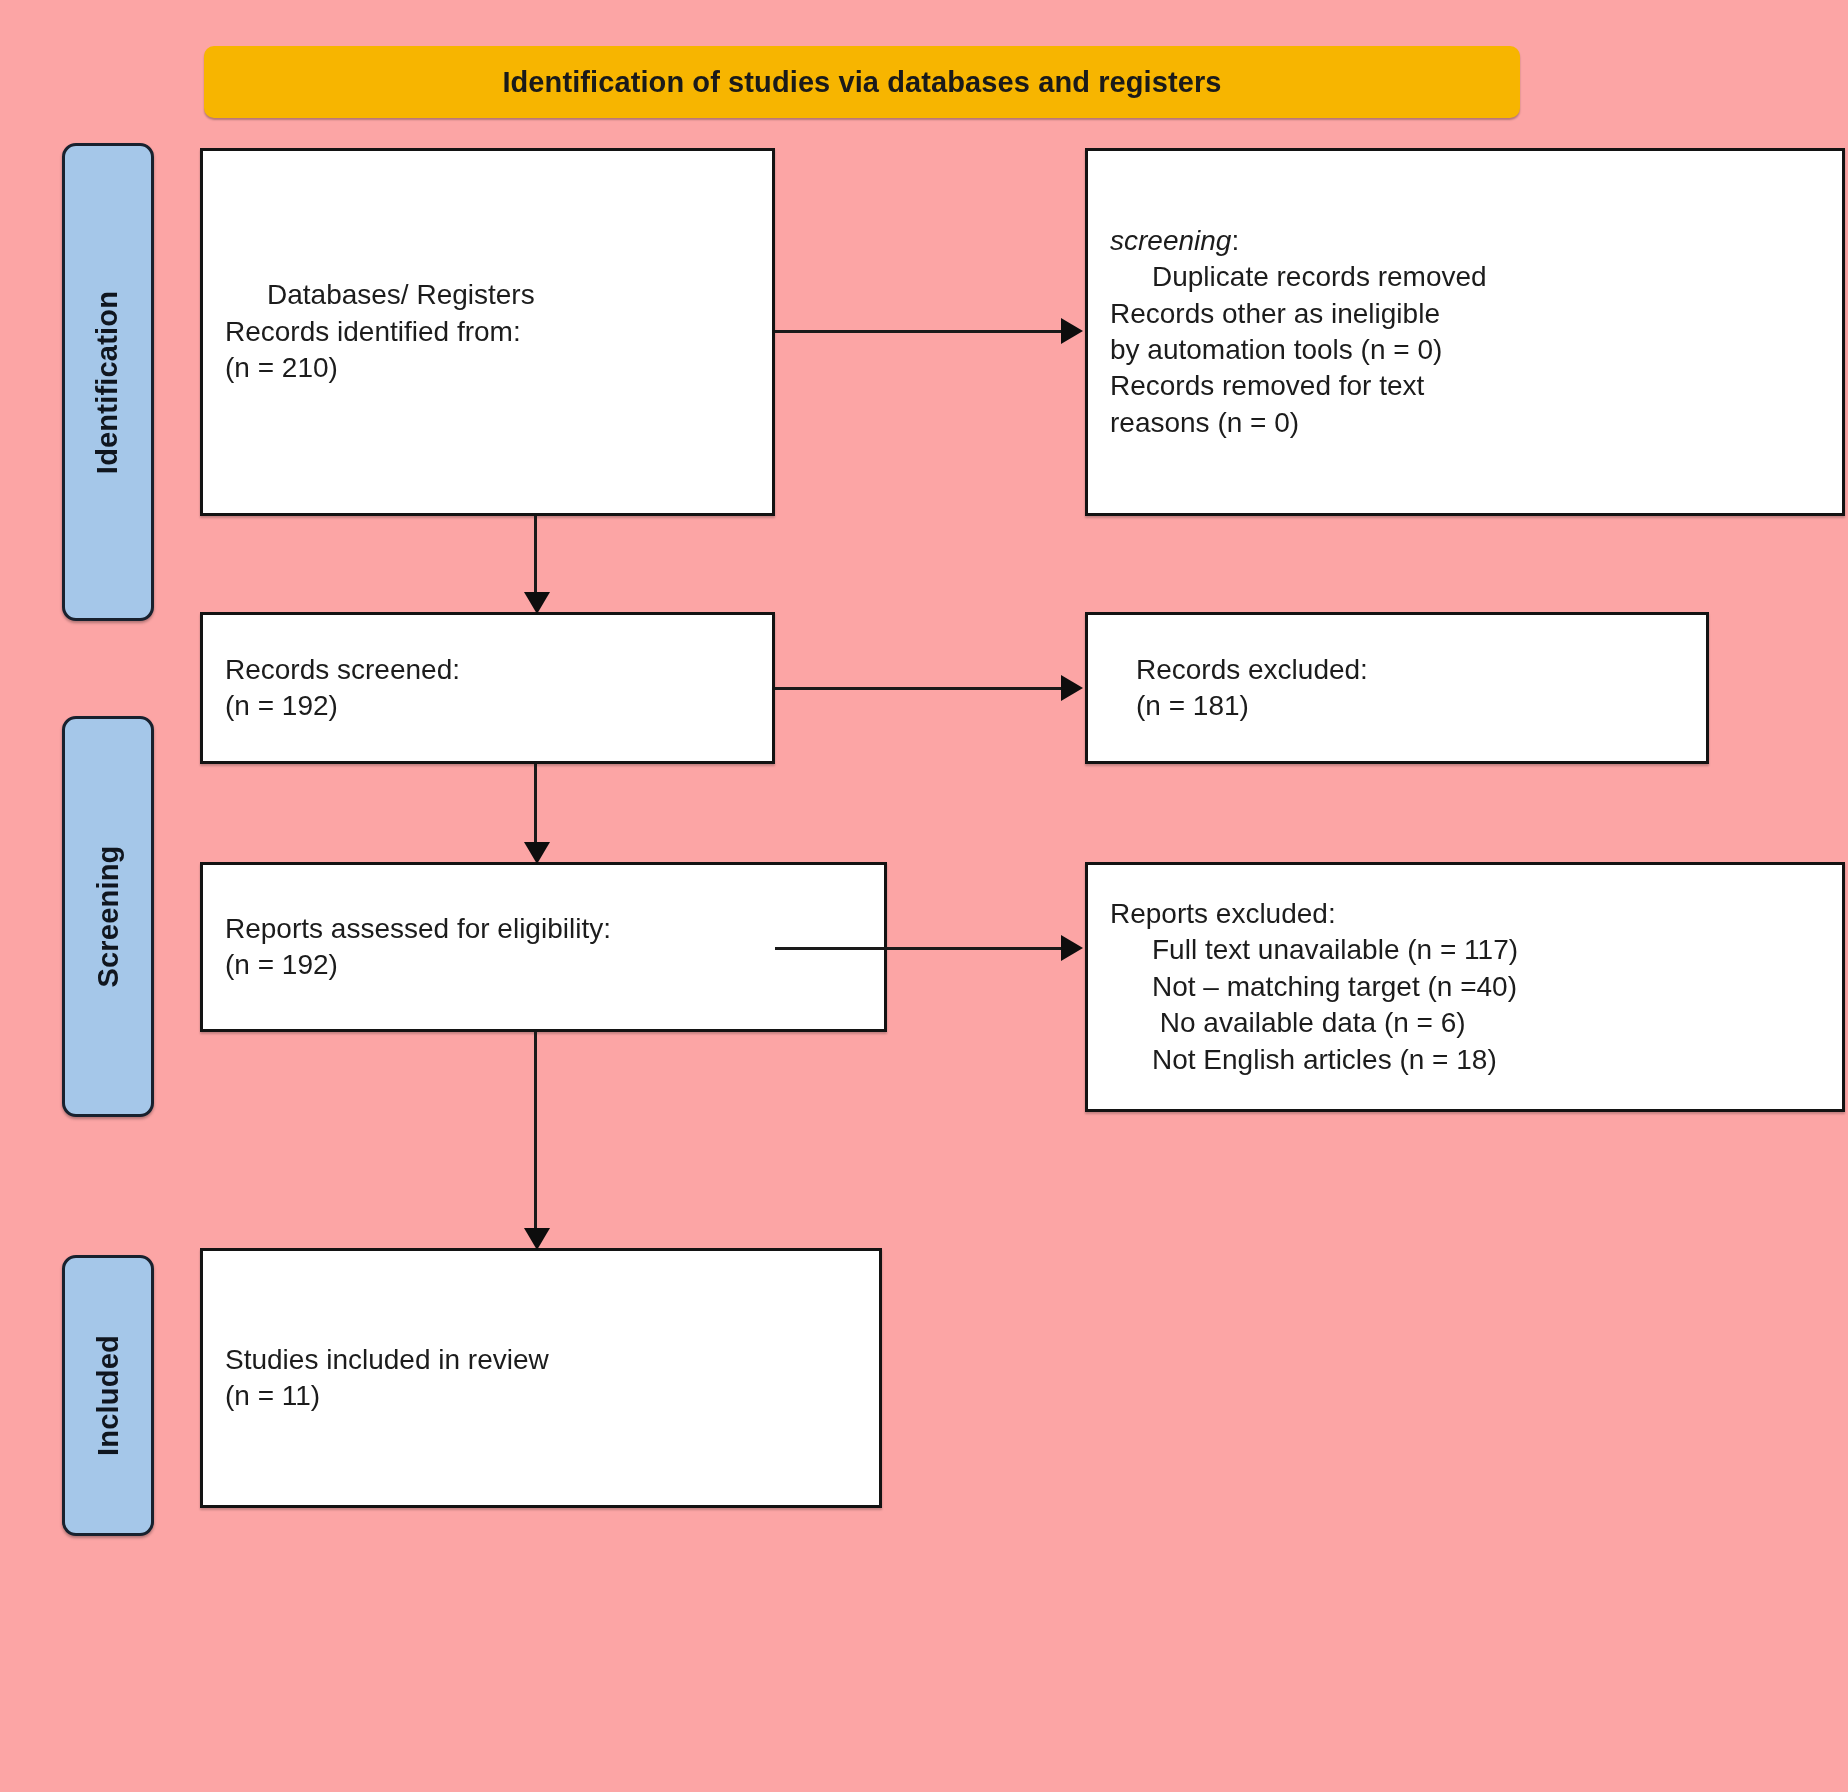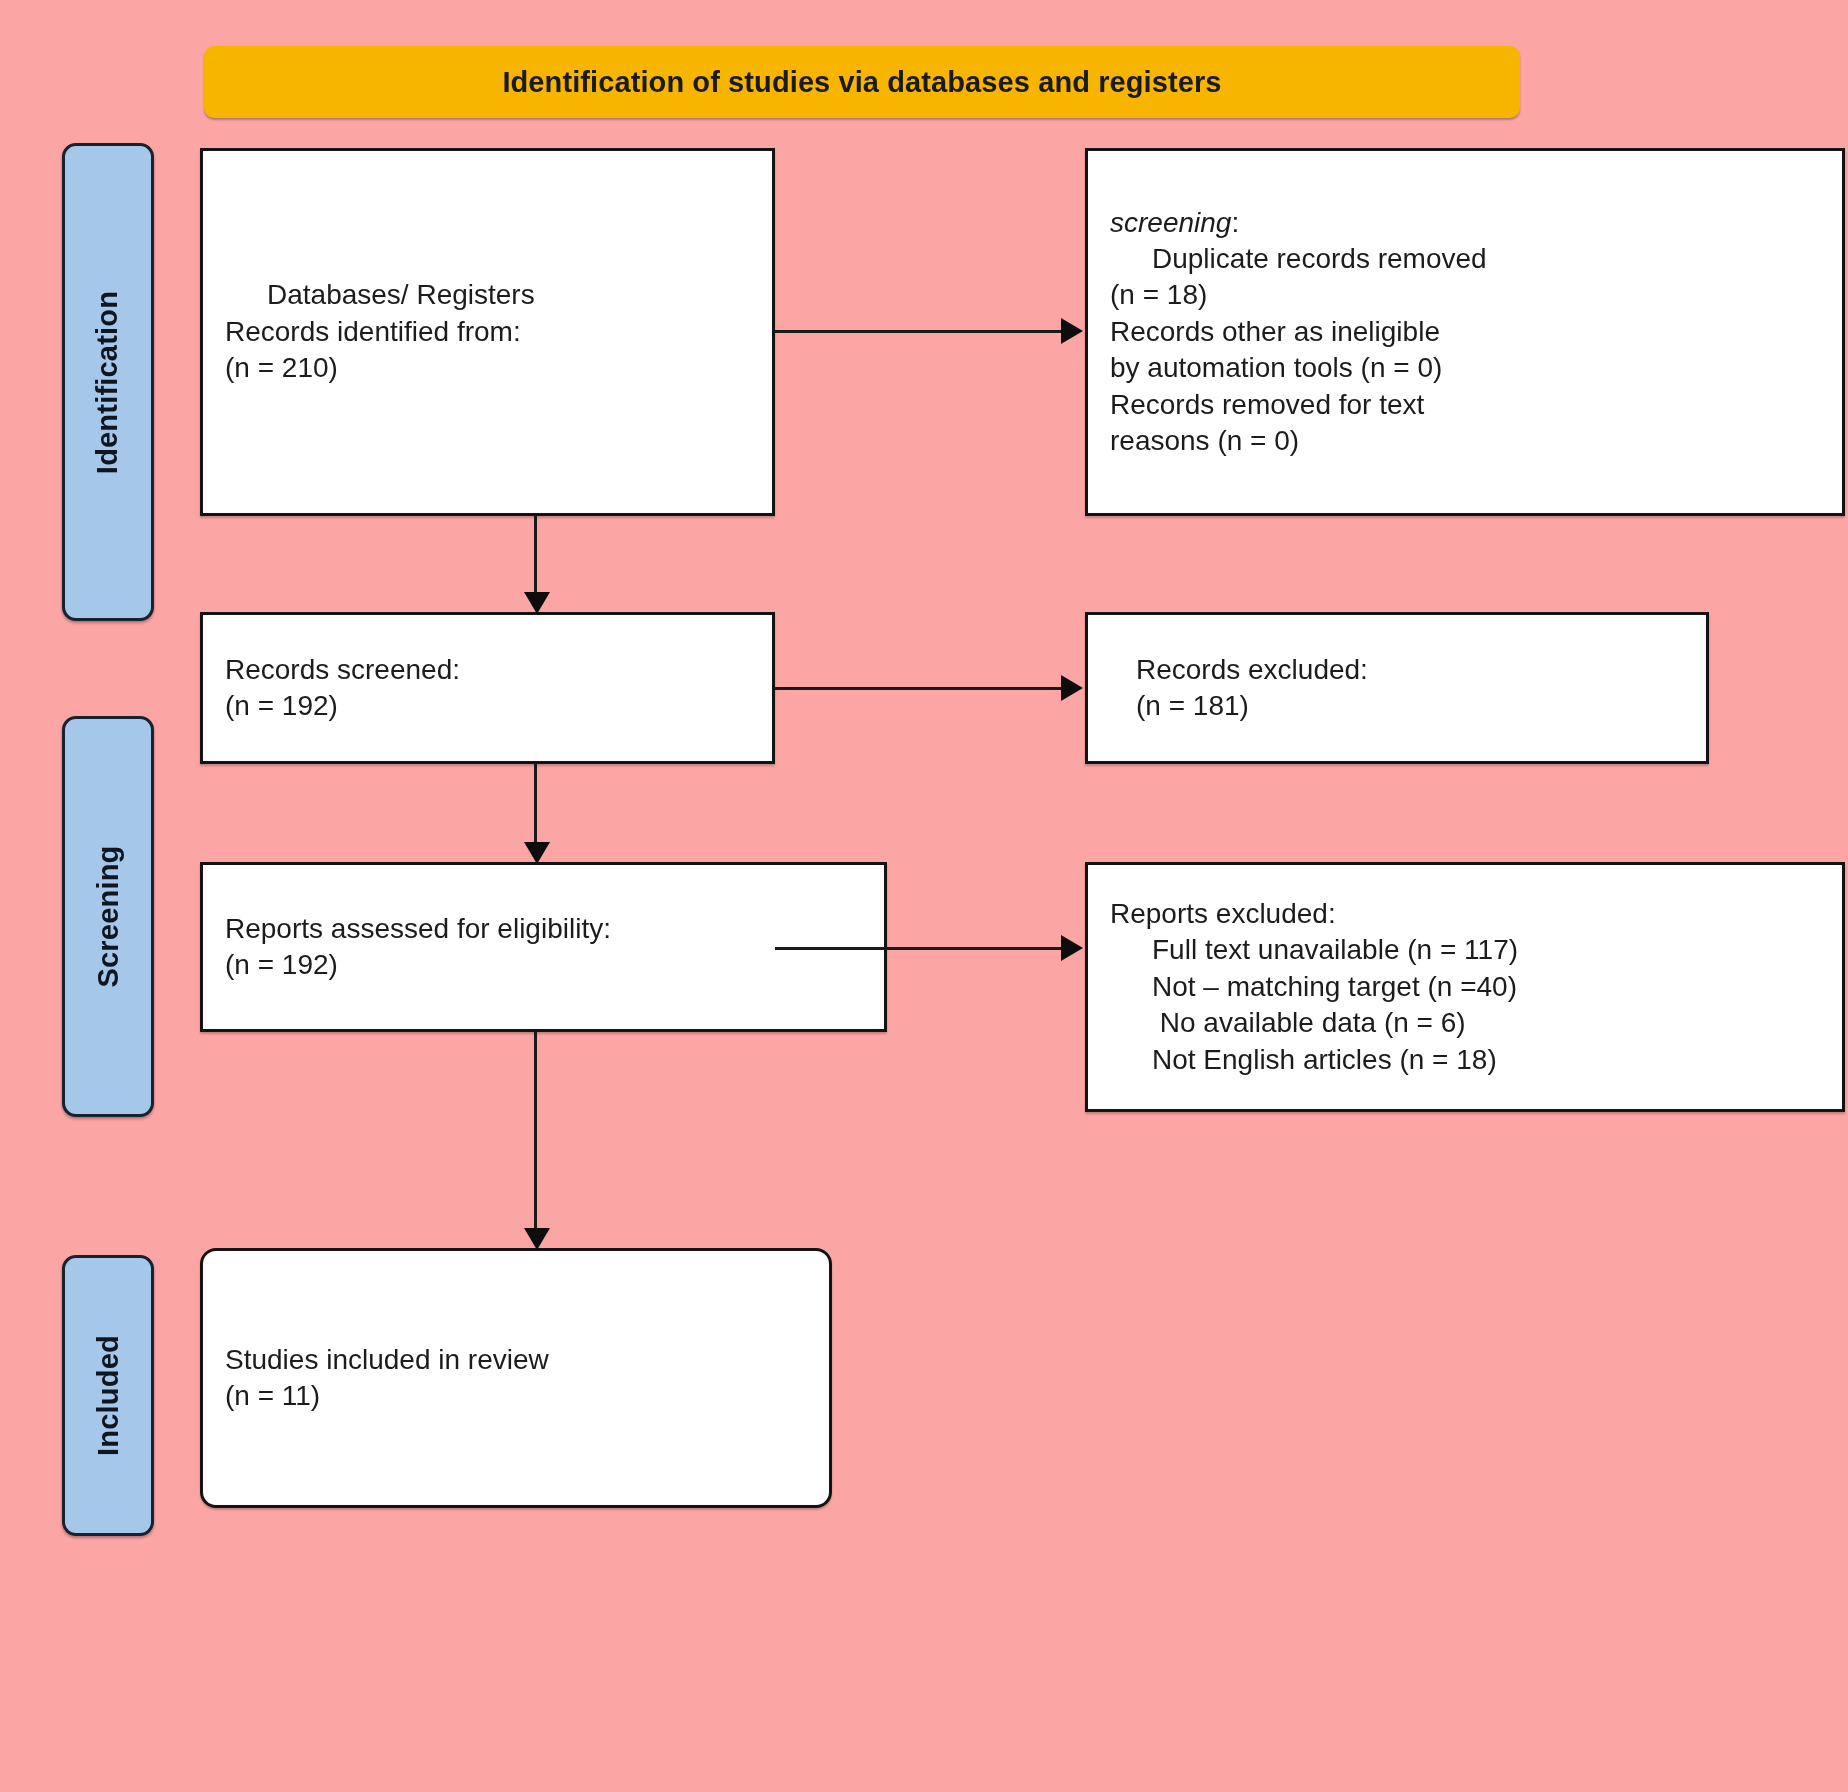--- a/index.html
+++ b/index.html
@@ -87,21 +87,21 @@
   .flow-box .line      { white-space: pre; }
   .flow-box .line.ind  { padding-left: 42px; }
   .flow-box .line i    { font-style: italic; }
 
   #box-identified   { left: 200px;  top: 148px;  width: 575px;  height: 368px; }
   #box-removed      { left: 1085px; top: 148px;  width: 760px;  height: 368px; }
   #box-screened     { left: 200px;  top: 612px;  width: 575px;  height: 152px; }
   #box-excluded     { left: 1085px; top: 612px;  width: 624px;  height: 152px; padding-left: 26px; }
   #box-eligibility  { left: 200px;  top: 862px;  width: 687px;  height: 170px; }
   #box-rep-excluded { left: 1085px; top: 862px;  width: 760px;  height: 250px; }
-  #box-included     { left: 200px;  top: 1248px; width: 632px;  height: 260px; border-radius: 16px; }
+  #box-included     { left: 200px;  top: 1248px; width: 682px;  height: 260px; }
   .v-line {
     position: absolute;
     width: 3px;
     background: #1a1a1a;
   }
   .h-line {
     position: absolute;
     height: 3px;
     background: #1a1a1a;
   }
@@ -163,21 +163,20 @@
       <div class="line ind">Databases/ Registers</div>
       <div class="line">Records identified from:</div>
       <div class="line">(n = 210)</div>
     </div>
   </div>
 
   <div class="flow-box" id="box-removed">
     <div class="body">
       <div class="line"><i>screening</i><span>:</span></div>
       <div class="line ind">Duplicate records removed</div>
-      <div class="line">(n = 18)</div>
       <div class="line">Records other as ineligible</div>
       <div class="line">by automation tools (n = 0)</div>
       <div class="line">Records removed for text</div>
       <div class="line">reasons (n = 0)</div>
     </div>
   </div>
 
   <div class="flow-box" id="box-screened">
     <div class="body">
       <div class="line">Records screened:</div>

